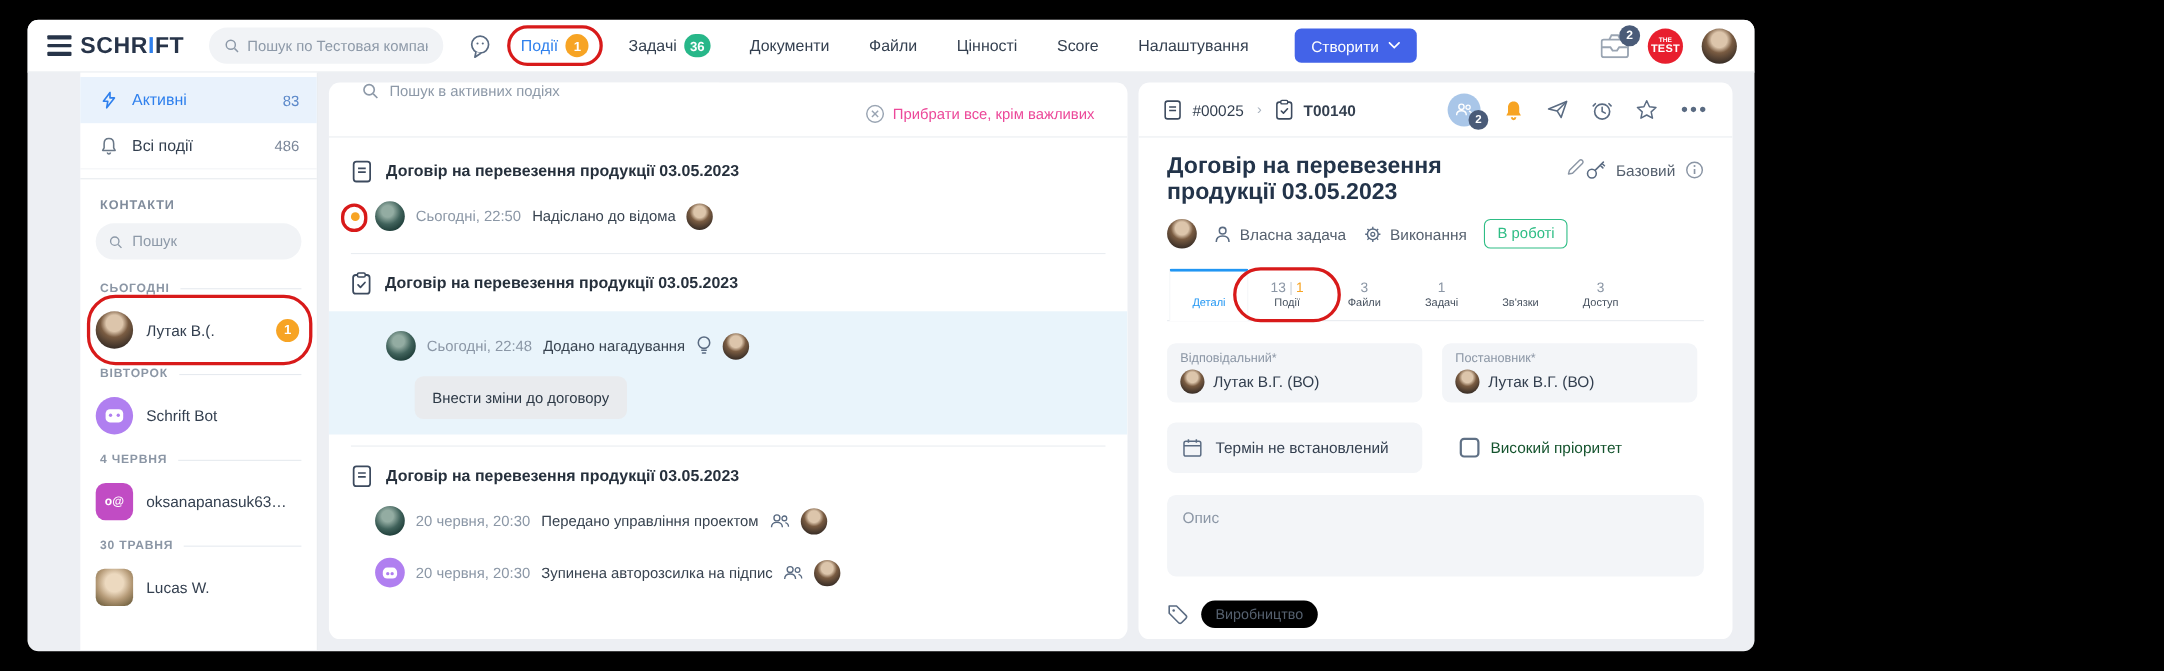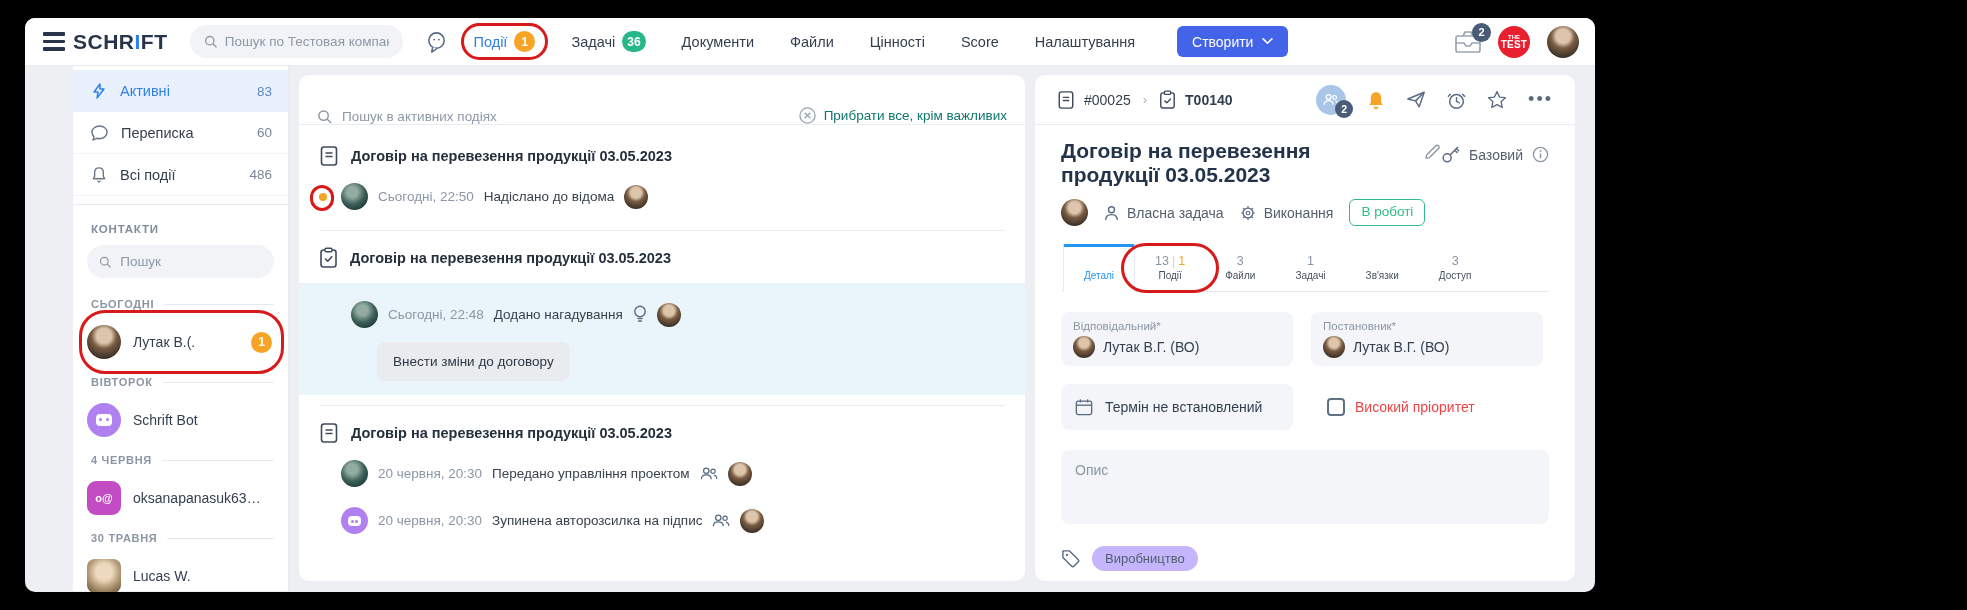--- a/index.html
+++ b/index.html
@@ -65,24 +65,24 @@
   .s-date::after { content:""; flex:1; height:1px; background:#e6eaef; }
   .s-contact { position:relative; display:flex; align-items:center; gap:12px; padding:7px 16px 7px 14px; cursor:pointer; }
   .s-contact .avatar { width:34px; height:34px; }
   .s-contact .name { font-size:14px; color:#333f4f; white-space:nowrap; overflow:hidden; text-overflow:ellipsis; }
   .s-contact .badge { margin-left:auto; }
   .bot-face { width:16px; height:12px; background:#fff; border-radius:4px; position:relative; }
   .bot-face::before, .bot-face::after { content:""; position:absolute; top:4px; width:3px; height:3px; border-radius:50%; background:#b07ff0; }
   .bot-face::before { left:3px; } .bot-face::after { right:3px; }
 
   
-  .feed-head { display:flex; align-items:flex-end; height:50px; padding:0 18px; border-bottom:1px solid #e9edf1; gap:10px; }
+  .feed-head { display:flex; align-items:flex-start; height:50px; padding:0 30px; border-bottom:1px solid #e9edf1; gap:10px; }
   .feed-head input { border:none; outline:none; font-size:13.5px; font-family:inherit; color:#4a5568; width:300px; }
   .feed-head input::placeholder { color:#8d99a8; }
-  .feed-clear { margin-left:auto; display:flex; align-items:center; gap:8px; color:#0f766e; font-size:13.5px; cursor:pointer; }
+  .feed-clear { margin-left:auto; display:flex; align-items:center; gap:8px; color:#ec4899; font-size:13.5px; cursor:pointer;margin-top:20px; }
   .feed-body { padding-top:4px; }
   .fg-title { display:flex; align-items:center; gap:12px; padding:16px 20px 6px; font-size:14.5px; font-weight:700; color:#26303c; }
   .f-row { display:flex; align-items:center; gap:10px; padding:10px 20px; }
   .f-row .avatar { width:27px; height:27px; }
   .f-row .end-av { width:24px; height:24px; }
   .f-time { color:#8b97a6; font-size:13.5px; white-space:nowrap; }
   .f-text { color:#37424f; font-size:13.5px; }
   .f-dot { position:relative; width:8px; height:8px; border-radius:50%; background:#f7a424; flex:none; margin-right:4px; }
   .f-divider { height:1px; background:#e9edf1; margin:10px 20px 0; }
   .f-highlight { background:#e9f4fb; padding:8px 0 14px; margin-top:8px; }
@@ -115,25 +115,25 @@
   .tab .t-label { font-size:10px; color:#45505e; margin-top:1px; }
   .tab.active { border:1px solid #e8ecf0; border-bottom:1px solid #fff; border-top:3px solid #2196f3; border-radius:2px 2px 0 0; margin-bottom:-1px; background:#fff; padding-top:7px; }
   .tab.active .t-label { color:#2196f3; }
   .fields { display:flex; gap:18px; margin-top:20px; }
   .field-box { width:232px; background:#f3f5f8; border-radius:8px; padding:8px 12px; cursor:pointer; }
   .field-box .fl { font-size:11.5px; color:#8b96a5; margin-bottom:4px; }
   .field-box .fv { display:flex; align-items:center; gap:8px; font-size:14px; color:#333f4f; }
   .field-box .fv .avatar { width:22px; height:22px; }
   .row2 { display:flex; align-items:center; gap:18px; margin-top:18px; }
   .deadline-box { width:232px; background:#f3f5f8; border-radius:8px; height:46px; display:flex; align-items:center; gap:12px; padding:0 14px; font-size:14px; color:#333f4f; cursor:pointer; }
-  .check-row { display:flex; align-items:center; gap:10px; font-size:14px; color:#ef4444; cursor:pointer; margin-left:16px; }
+  .check-row { display:flex; align-items:center; gap:10px; font-size:14px; color:#14532d; cursor:pointer; margin-left:16px; }
   .checkbox { width:18px; height:18px; border:2px solid #5f7085; border-radius:4px; background:#fff; }
   .desc-box { margin-top:20px; background:#f3f5f8; border-radius:8px; height:74px; padding:12px 14px; font-size:14px; color:#8b96a5; width:876px; max-width:100%; cursor:text; }
   .tag-row { display:flex; align-items:center; gap:12px; margin-top:22px; }
-  .tag-chip { background:#c4b5fd; color:#55606e; border-radius:13px; padding:5px 13px; font-size:13px; cursor:pointer; }
+  .tag-chip { background:#000000; color:#55606e; border-radius:13px; padding:5px 13px; font-size:13px; cursor:pointer; }
 
   svg { display:block; }
 </style>
 </head>
 <body>
 
 <div class="stage">
 
   <header class="navbar">
     <span class="hamburger">
@@ -212,27 +212,20 @@
 
   <div class="content">
 
     <aside class="sidebar">
       <div class="s-item active">
         <svg width="16" height="16" viewBox="0 0 16 16">
             <path d="M9 1 L3 9 L7 9 L6 15 L13 6 L9 6 Z" fill="none" stroke="#2f80ed" stroke-width="1.5" stroke-linejoin="round"></path>
           </svg>
         <span>Активні</span>
         <span class="count">83</span>
-      </div>
-      <div class="s-item">
-        <svg width="17" height="16" viewBox="0 0 18 17">
-            <path d="M9 1 C13.4 1 17 4 17 7.8 C17 11.6 13.4 14.6 9 14.6 C7.9 14.6 6.9 14.4 6 14.1 L2 16 L3.2 12.6 C1.8 11.3 1 9.6 1 7.8 C1 4 4.6 1 9 1 Z" fill="none" stroke="#6a7888" stroke-width="1.5" stroke-linejoin="round"></path>
-          </svg>
-        <span>Переписка</span>
-        <span class="count">60</span>
       </div>
       <div class="s-item">
         <svg width="16" height="17" viewBox="0 0 16 18">
             <path d="M8 2 C5 2 3.4 4.2 3.4 7 L3.4 11 L2 13.5 L14 13.5 L12.6 11 L12.6 7 C12.6 4.2 11 2 8 2 Z" fill="none" stroke="#6a7888" stroke-width="1.5" stroke-linejoin="round"></path>
             <path d="M6.4 15.5 C6.7 16.4 7.3 16.9 8 16.9 C8.7 16.9 9.3 16.4 9.6 15.5" fill="none" stroke="#6a7888" stroke-width="1.5"></path>
           </svg>
         <span>Всі події</span>
         <span class="count">486</span>
       </div>
 

